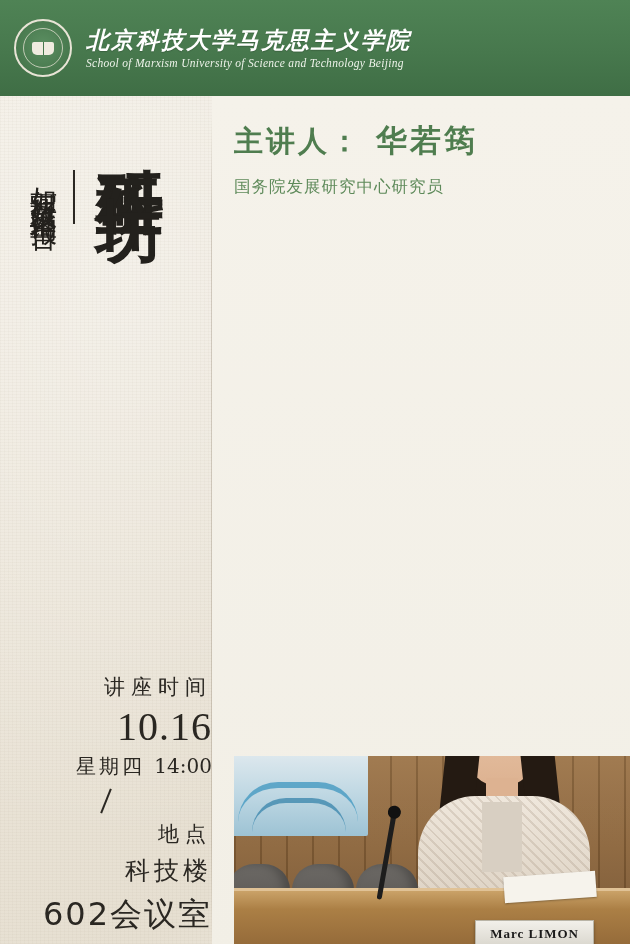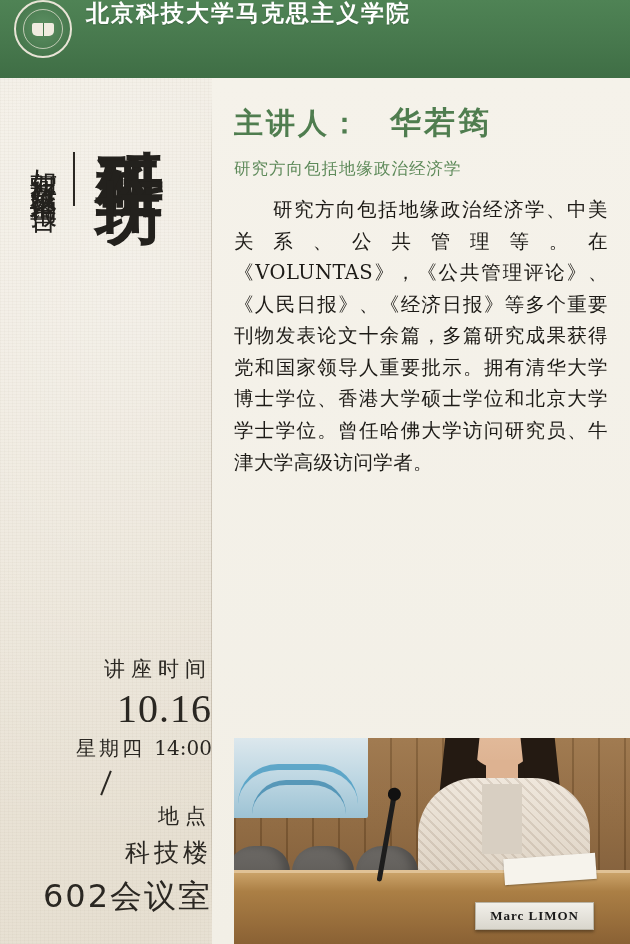--- a/index.html
+++ b/index.html
@@ -24,25 +24,26 @@
     background-image:
       repeating-linear-gradient(0deg, rgba(150,135,110,0.045) 0px, rgba(150,135,110,0.045) 1px, rgba(0,0,0,0) 1px, rgba(0,0,0,0) 3px),
       repeating-linear-gradient(90deg, rgba(150,135,110,0.04) 0px, rgba(150,135,110,0.04) 1px, rgba(0,0,0,0) 1px, rgba(0,0,0,0) 4px);
     pointer-events:none;
     z-index:1;
   }
 
   
   .header {
     position:relative;
-    height:78px;
+    height:96px;
     background:linear-gradient(180deg,#4f8355 0%, #47784d 55%, #3f6e45 100%);
-    display:flex; 
+    display:flex; align-items:center;
     padding-left:14px;
     z-index:5;
+    font-style:italic;
   }
   .logo {
     width:58px; height:58px; border-radius:50%;
     border:2px solid #e8e4d6;
     background:radial-gradient(circle at 50% 45%, #5c8f62 0%, #47784d 70%, #3b6a41 100%);
     position:relative; flex:none;
     display:flex; align-items:center; justify-content:center;
   }
   .logo .inner {
     width:40px; height:40px; border-radius:50%;
@@ -161,21 +162,21 @@
   .info .place2 { font-size:32px; letter-spacing:2px;}
 
   
   .speaker-line {
     display:flex; align-items:baseline;
     font-family:"DejaVu Sans", sans-serif;
     color:#4f7d4f;
     margin-bottom:14px;
   }
   .speaker-label { font-size:29px; letter-spacing:3px; font-weight:bold; }
-  .speaker-name { font-size:31px; letter-spacing:3px; font-weight:bold; margin-left:28px;}
+  .speaker-name { font-size:31px; letter-spacing:3px; font-weight:bold; margin-left:14px;}
   .speaker-org {
     font-family:"DejaVu Sans", sans-serif;
     font-size:16.5px; color:#5e8a5a; letter-spacing:1px;
     margin-bottom:14px;
   }
   .bio {
     font-family:"DejaVu Serif", serif;
     font-size:19.5px;
     line-height:1.62;
     color:#1d1b17;
@@ -310,20 +311,21 @@
 <div class="poster">
 
   <div class="header">
     <div class="logo">
       <div class="inner">
         <div class="book"></div>
       </div>
     </div>
     <div class="title-block">
       <div class="title-cn">北京科技大学马克思主义学院</div>
+      <div class="title-en">School of Marxism University of Science and Technology Beijing</div>
     </div>
   </div>
 
   <div class="body-wrap">
 
     <div class="left-col">
 
       <div class="vtitle-row">
         <div class="vtitle-main">科研工作坊</div>
         <div class="vsub-wrap">
@@ -346,23 +348,22 @@
       </div>
     </div>
 
     <div class="right-col">
 
       <div class="speaker-line">
         <span class="speaker-label">主讲人：</span>
         <span class="speaker-name">华若筠</span>
       </div>
 
-      <div class="speaker-org">研究方向包括地缘政治经济学</div>
-
-      <div class="bio">研究方向包括地缘政治经济学、中美关系、公共管理等。在《VOLUNTAS》，《公共管理评论》、《人民日报》、《经济日报》等多个重要刊物发表论文十余篇，多篇研究成果获得党和国家领导人重要批示。拥有清华大学博士学位、香港大学硕士学位和北京大学学士学位。曾任哈佛大学访问研究员、牛津大学高级访问学者。</div>
+      <div class="speaker-org">国务院发展研究中心研究员</div>
+
 
       <div class="photo">
         <div class="ph-wall"></div>
         <div class="ph-screen">
           <div class="wave"></div>
           <div class="wave2"></div>
         </div>
         <div class="ph-chairs">
           <div class="ph-chair c1"></div>
           <div class="ph-chair c2"></div>

